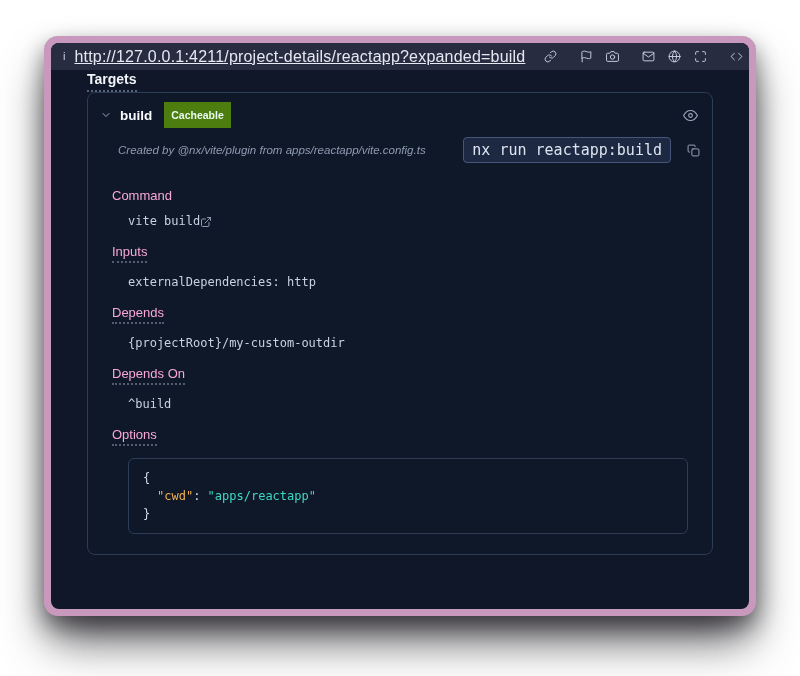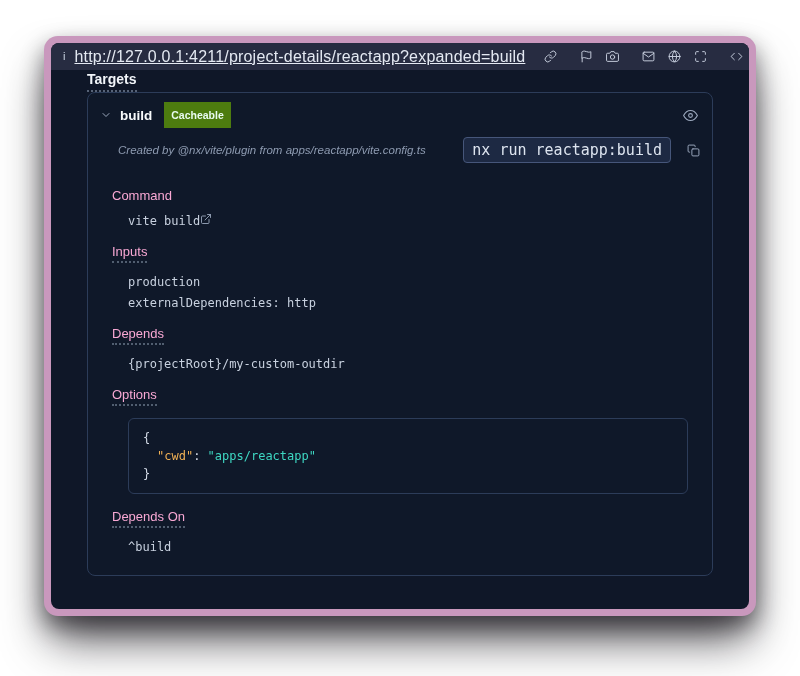--- a/index.html
+++ b/index.html
@@ -80,21 +80,21 @@
     border-radius:4px; padding:3px 8px; white-space:nowrap;
   }
   .copy-btn { background:none; border:none; padding:0; display:flex; cursor:pointer; }
   svg.small-ic { width:13px; height:13px; stroke:#9aa7bc; fill:none; stroke-width:1.8; stroke-linecap:round; stroke-linejoin:round; }
 
   .card-body { padding:4px 24px 16px; }
   .sec-label { display:inline-block; font-size:13px; color:#f9a8d4; margin:11px 0 7px; }
   .sec-label.underlined { border-bottom:2px dotted rgba(148,163,184,.5); padding-bottom:2px; }
   .sec-block { }
   .mono { font-family:"DejaVu Sans Mono", monospace; font-size:12px; color:#c8d1df; }
-  .value-line { margin:3px 0 3px 16px; display:flex; gap:0; line-height:1.45; }
+  .value-line { margin:3px 0 3px 16px; display:flex; align-items:center; gap:0; line-height:1.45; }
   .item-line { margin:3px 0 3px 16px; line-height:1.5; }
   .bold { font-weight:400; }
   .ext-btn { background:none; border:none; padding:0; display:flex; cursor:pointer; }
   svg.ext { width:12px; height:12px; stroke:#9aa7bc; fill:none; stroke-width:1.8; stroke-linecap:round; stroke-linejoin:round; }
 
   .code-block {
     border:1px solid #2c3c59; border-radius:6px;
     margin:5px 0 4px 16px;
     padding:10px 14px;
     font-family:"DejaVu Sans Mono", monospace;
@@ -216,43 +216,42 @@
                     <path d="M18 13v6a2 2 0 0 1-2 2H5a2 2 0 0 1-2-2V8a2 2 0 0 1 2-2h6"></path>
                     <polyline points="15 3 21 3 21 9"></polyline>
                     <line x1="10" y1="14" x2="21" y2="3"></line>
                   </svg>
                 </button>
               </div>
             </div>
 
             <div class="sec-block">
               <span class="sec-label underlined">Inputs</span>
-              <div class="item-line mono">production</div>
               <div class="item-line mono"><span class="bold">externalDependencies:</span> <span>http</span></div>
             </div>
 
             <div class="sec-block">
               <span class="sec-label underlined">Depends</span>
               <div class="item-line mono">{projectRoot}/my-custom-outdir</div>
+            </div>
+
+            <div class="sec-block">
+              <span class="sec-label underlined">Depends On</span>
+              <div class="item-line mono">^build</div>
             </div>
 
             <div class="sec-block">
               <span class="sec-label underlined">Options</span>
               <div class="code-block">
                 <div>{</div>
                 <div class="indent"><span class="code-key">"cwd"</span><span>:</span> <span class="code-val">"apps/reactapp"</span></div>
                 <div>}</div>
               </div>
             </div>
 
-            <div class="sec-block">
-              <span class="sec-label underlined">Depends On</span>
-              <div class="item-line mono">^build</div>
-            </div>
-
           </div>
         </div>
 
         
         
 
       </div>
     </div>
   </div>
 </div>

